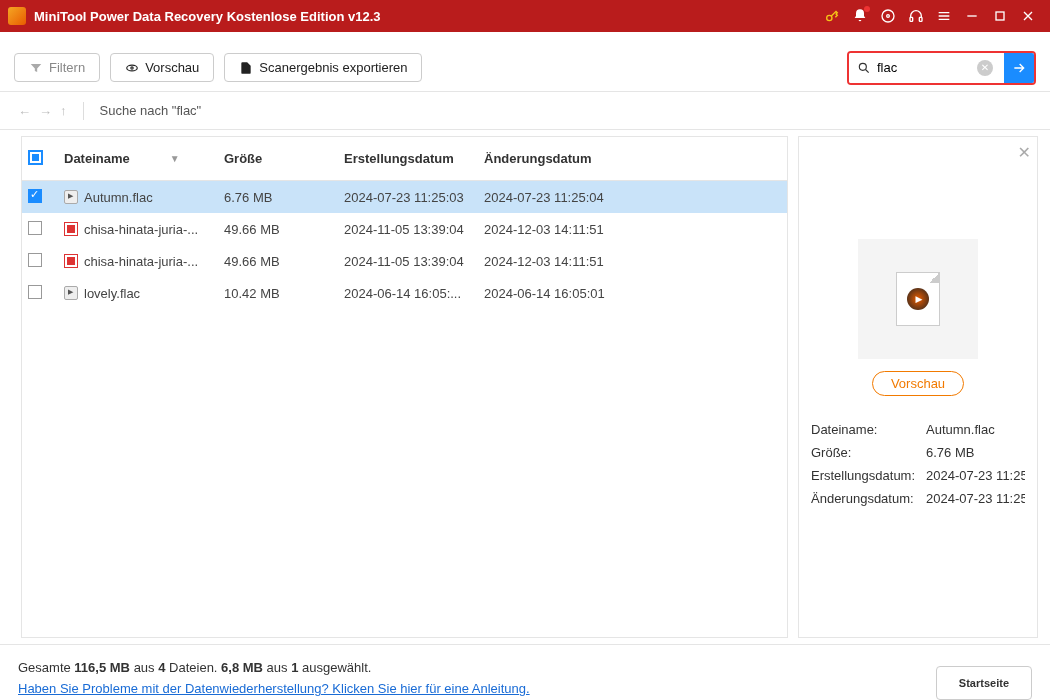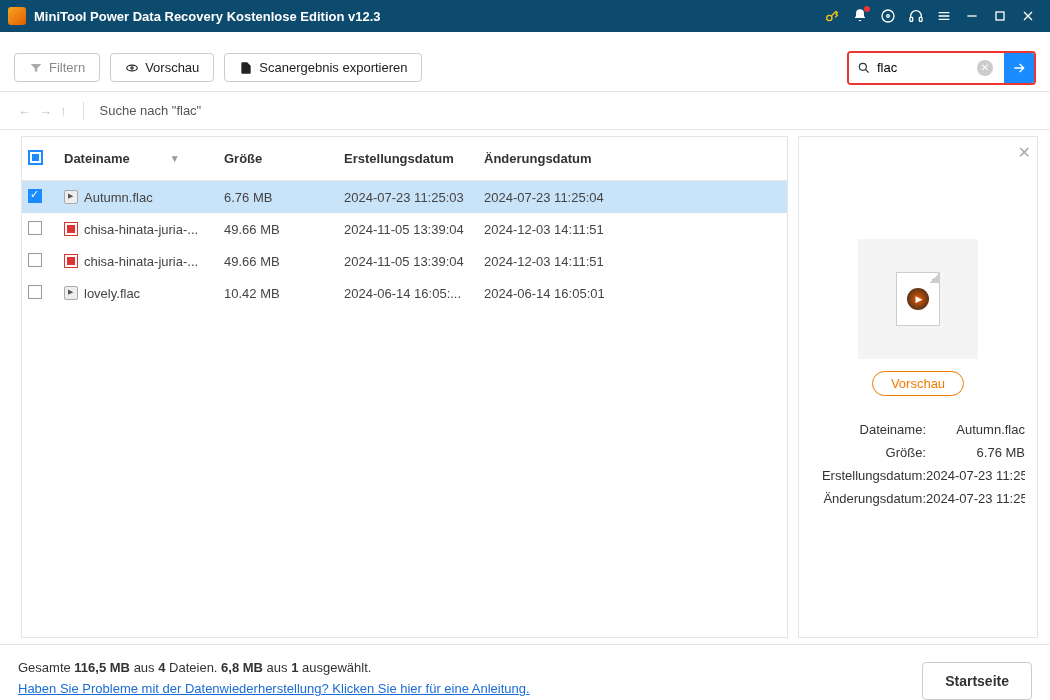--- a/index.html
+++ b/index.html
@@ -1,17 +1,17 @@
 <!DOCTYPE html>
 <html><head>
 <meta charset="utf-8">
 <style>
 * { box-sizing: border-box; margin: 0; padding: 0; }
 body { font-family: "Segoe UI", Arial, sans-serif; font-size: 13px; color: #333; background: #fff; width: 1050px; height: 700px; overflow: hidden; display: flex; flex-direction: column; }
-.titlebar { background: #0c4a6e; color: #fff; height: 32px; display: flex; align-items: center; padding: 0 8px; }
+.titlebar { background: #b91c1c; color: #fff; height: 32px; display: flex; align-items: center; padding: 0 8px; }
 .titlebar .app-icon { width: 18px; height: 18px; background: linear-gradient(135deg,#f5a623,#e85c00); border-radius: 3px; margin-right: 8px; }
 .titlebar .title { font-weight: 600; flex: 1; font-size: 13px; }
 .titlebar .tbtn { width: 28px; height: 28px; display: flex; align-items: center; justify-content: center; cursor: pointer; color: #fff; position: relative; }
 .titlebar .tbtn svg { width: 16px; height: 16px; }
 .red-dot { position: absolute; top: 4px; right: 4px; width: 6px; height: 6px; background: #e33; border-radius: 50%; }
 .toolbar { height: 48px; border-bottom: 1px solid #e5e5e5; display: flex; align-items: center; padding: 0 14px; gap: 10px; margin-top: 12px; }
 .btn-outline { border: 1px solid #ccc; background: #fff; border-radius: 4px; padding: 6px 14px; font-size: 13px; color: #888; display: inline-flex; align-items: center; gap: 6px; cursor: pointer; }
 .btn-outline.dark { color: #222; }
 .btn-outline svg { width: 14px; height: 14px; }
 .search-wrap { margin-left: auto; display: flex; align-items: center; border: 2px solid #e33; border-radius: 4px; height: 34px; overflow: hidden; }
@@ -47,28 +47,28 @@
 .fname { overflow: hidden; text-overflow: ellipsis; white-space: nowrap; }
 .preview-pane { width: 240px; border: 1px solid #e5e5e5; padding: 12px; position: relative; }
 .close-x { position: absolute; top: 6px; right: 6px; color: #aaa; cursor: pointer; font-size: 16px; }
 .thumb-box { width: 120px; height: 120px; background: #f4f4f4; margin: 90px auto 12px; display: flex; align-items: center; justify-content: center; }
 .thumb-inner { width: 44px; height: 54px; background: #fff; border: 1px solid #ccc; display: flex; align-items: center; justify-content: center; position: relative; }
 .thumb-inner::before { content: ""; position: absolute; top: 0; right: 0; width: 10px; height: 10px; background: linear-gradient(135deg,#fff 50%,#ccc 50%); }
 .play-circ { width: 22px; height: 22px; border-radius: 50%; background: radial-gradient(circle,#e85c00,#222); display: flex; align-items: center; justify-content: center; }
 .play-circ::after { content: "▶"; color: #fff; font-size: 9px; margin-left: 2px; }
 .preview-btn { display: block; margin: 0 auto 26px; border: 1px solid #f27a00; color: #f27a00; background: #fff; border-radius: 14px; padding: 4px 18px; font-size: 13px; cursor: pointer; }
 .details { font-size: 13px; color: #333; }
-.details div { display: flex; margin-bottom: 8px; text-align: right; }
+.details div { display: flex; margin-bottom: 8px; }
 .details .lbl { width: 115px; }
 .details .val { flex: 1; white-space: nowrap; overflow: hidden; }
 .statusbar { height: 56px; border-top: 1px solid #e5e5e5; display: flex; align-items: flex-end; padding: 0 18px; }
 .stats { font-size: 13px; line-height: 1.6; }
 .stats a { color: #1a6cd6; text-decoration: underline; }
 .actions { margin-left: auto; display: flex; gap: 12px; }
-.btn-big { border-radius: 4px; padding: 10px 22px; font-size: 14px; font-weight: 600; cursor: pointer; border: 1px solid #ccc; background: #fff; color: #333; }
+.btn-big { border-radius: 4px; padding: 10px 22px; font-size: 11px; font-weight: 600; cursor: pointer; border: 1px solid #ccc; background: #fff; color: #333; }
 .btn-big.primary { background: #1a8cff; border-color: #1a8cff; color: #fff; }
 </style>
 </head>
 <body>
 
 <div class="titlebar">
   <div class="app-icon"></div>
   <div class="title">MiniTool Power Data Recovery Kostenlose Edition v12.3</div>
   <div class="tbtn">
       <svg viewBox="0 0 24 24" fill="none" stroke="#f5c518" stroke-width="2">

